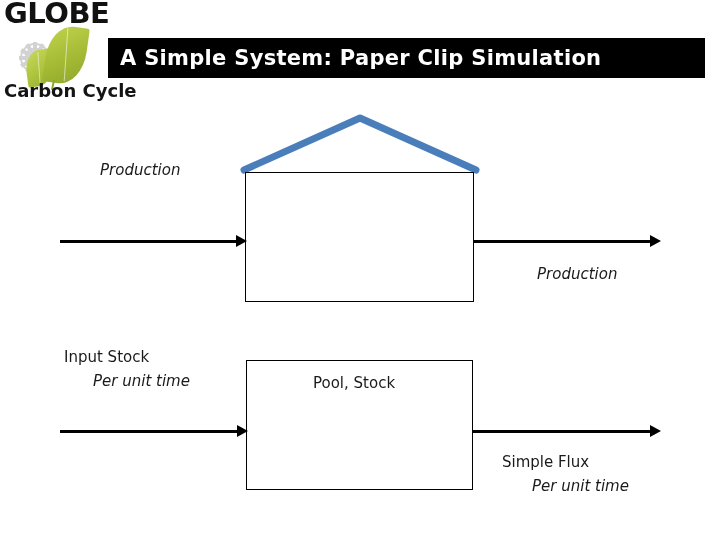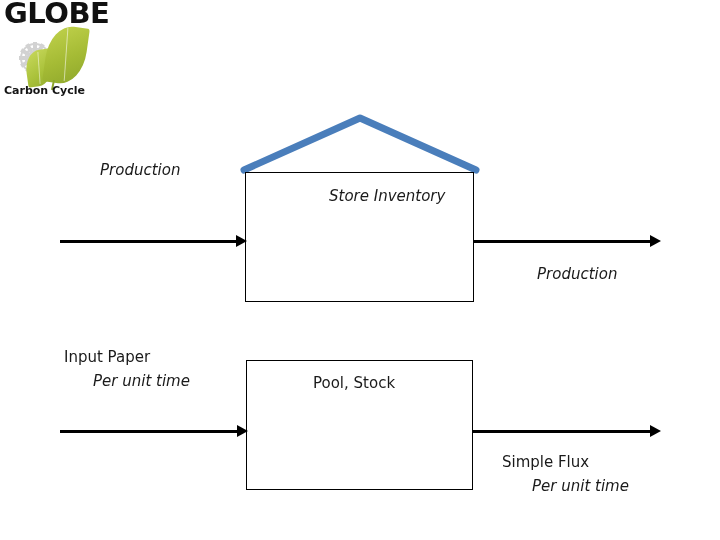--- a/index.html
+++ b/index.html
@@ -112,21 +112,21 @@
     transform: rotate(12deg);
   }
   #logo-carbon-cycle {
     position: absolute;
     left: 4px;
     top: 80px;
     width: 112px;
     height: 22px;
     font-family: "DejaVu Sans", sans-serif;
     font-weight: bold;
-    font-size: 11px;
+    font-size: 18px;
     color: #141414;
     line-height: 22px;
     white-space: nowrap;
   }
 
   
   #title-bar {
     position: absolute;
     left: 108px;
     top: 38px;
@@ -253,27 +253,29 @@
     <div id="logo-leaf-small">
         <div class="vein"></div>
       </div>
     <div id="logo-leaf-big">
         <div class="vein"></div>
       </div>
     <div id="logo-stem"></div>
     <div id="logo-carbon-cycle">Carbon Cycle</div>
   </div>
 
+  <div id="title-bar">
+    <div id="title-text">A Simple System: Paper Clip Simulation</div>
+  </div>
 
   <svg id="roof" viewBox="0 0 248 68" width="248" height="68">
     <polyline points="8,60 124,8 240,60" fill="none" stroke="#4a7ebb" stroke-width="7" stroke-linecap="round" stroke-linejoin="round"></polyline>
   </svg>
 
   <div class="box" id="store-box"></div>
-  <div class="label italic" id="label-store">Store Inventory</div>
 
   <div class="box" id="pool-box"></div>
   <div class="label" id="label-pool">Pool, Stock</div>
 
   <div class="arrow" id="arrow-production">
     <div class="shaft"></div>
       <div class="head"></div>
   </div>
   <div class="arrow" id="arrow-purchases">
     <div class="shaft"></div>
@@ -283,18 +285,18 @@
     <div class="shaft"></div>
       <div class="head"></div>
   </div>
   <div class="arrow" id="arrow-output-flux">
     <div class="shaft"></div>
       <div class="head"></div>
   </div>
 
   <div class="label italic" id="label-production">Production</div>
   <div class="label italic" id="label-purchases">Production</div>
-  <div class="label" id="label-input-flux">Input Paper</div>
+  <div class="label" id="label-input-flux">Input Stock</div>
   <div class="label italic" id="label-input-per">Per unit time</div>
   <div class="label" id="label-output-flux">Simple Flux</div>
   <div class="label italic" id="label-output-per">Per unit time</div>
 
 </div>
 
 </body></html>

